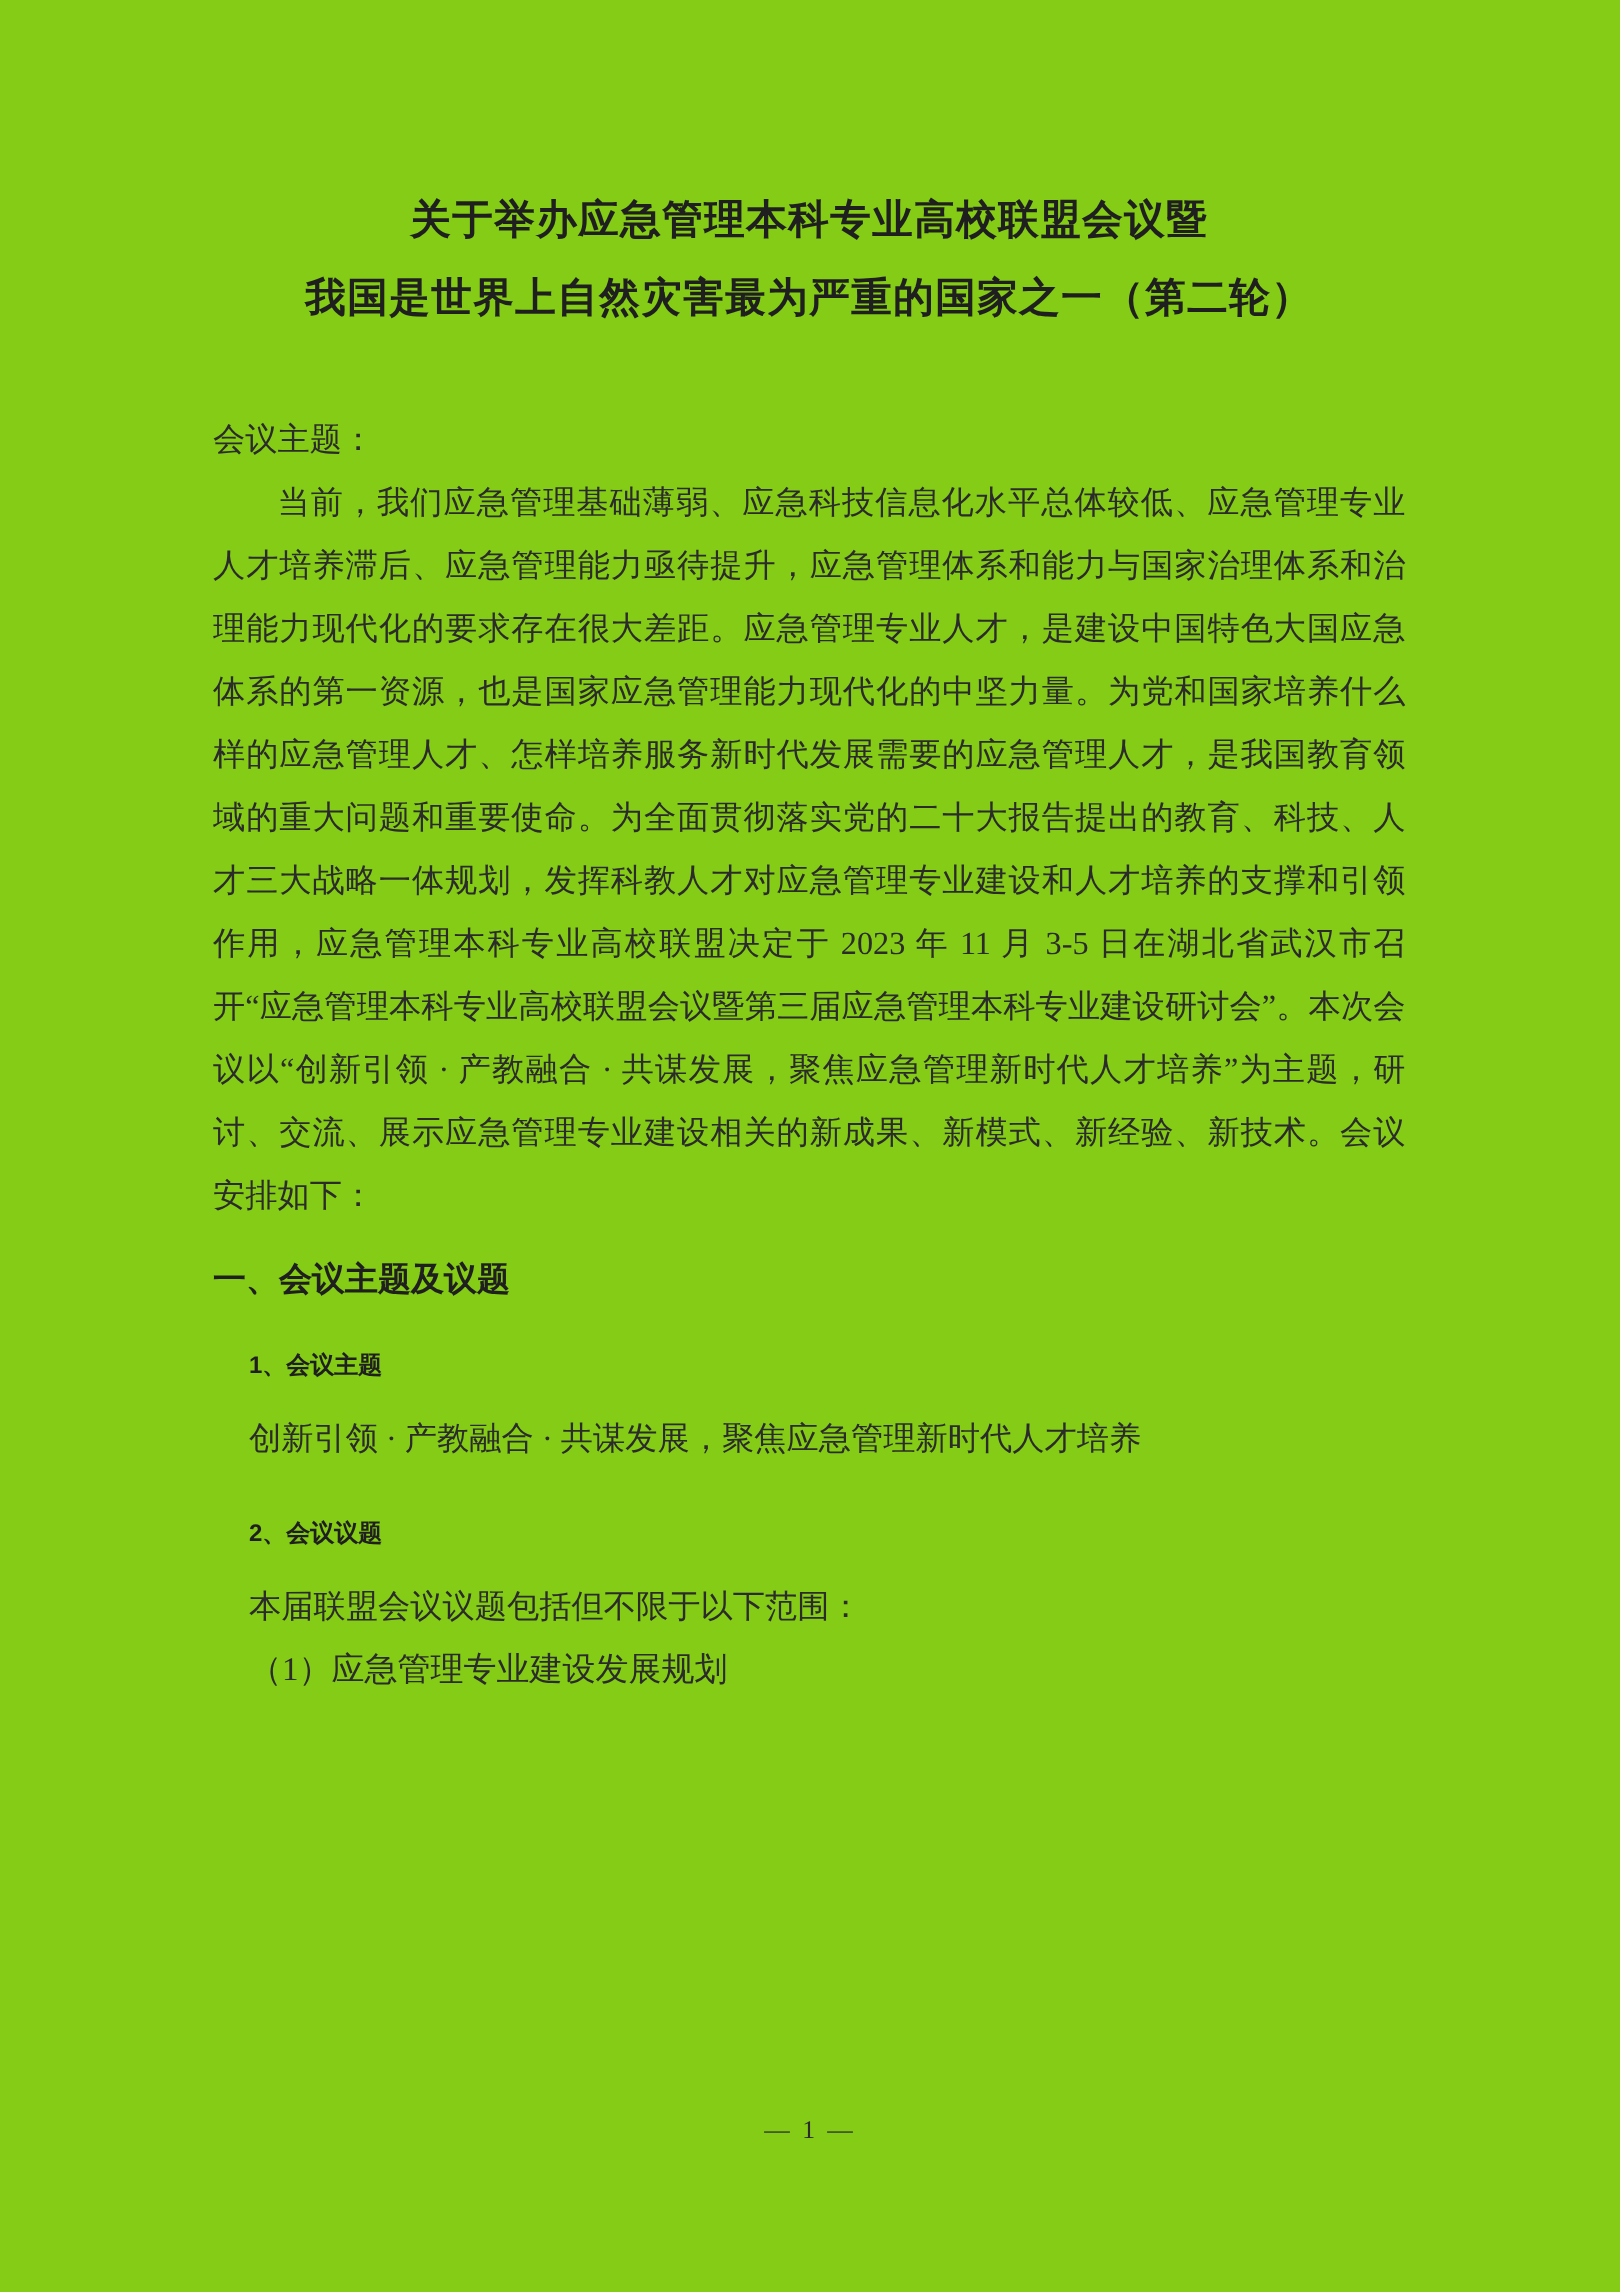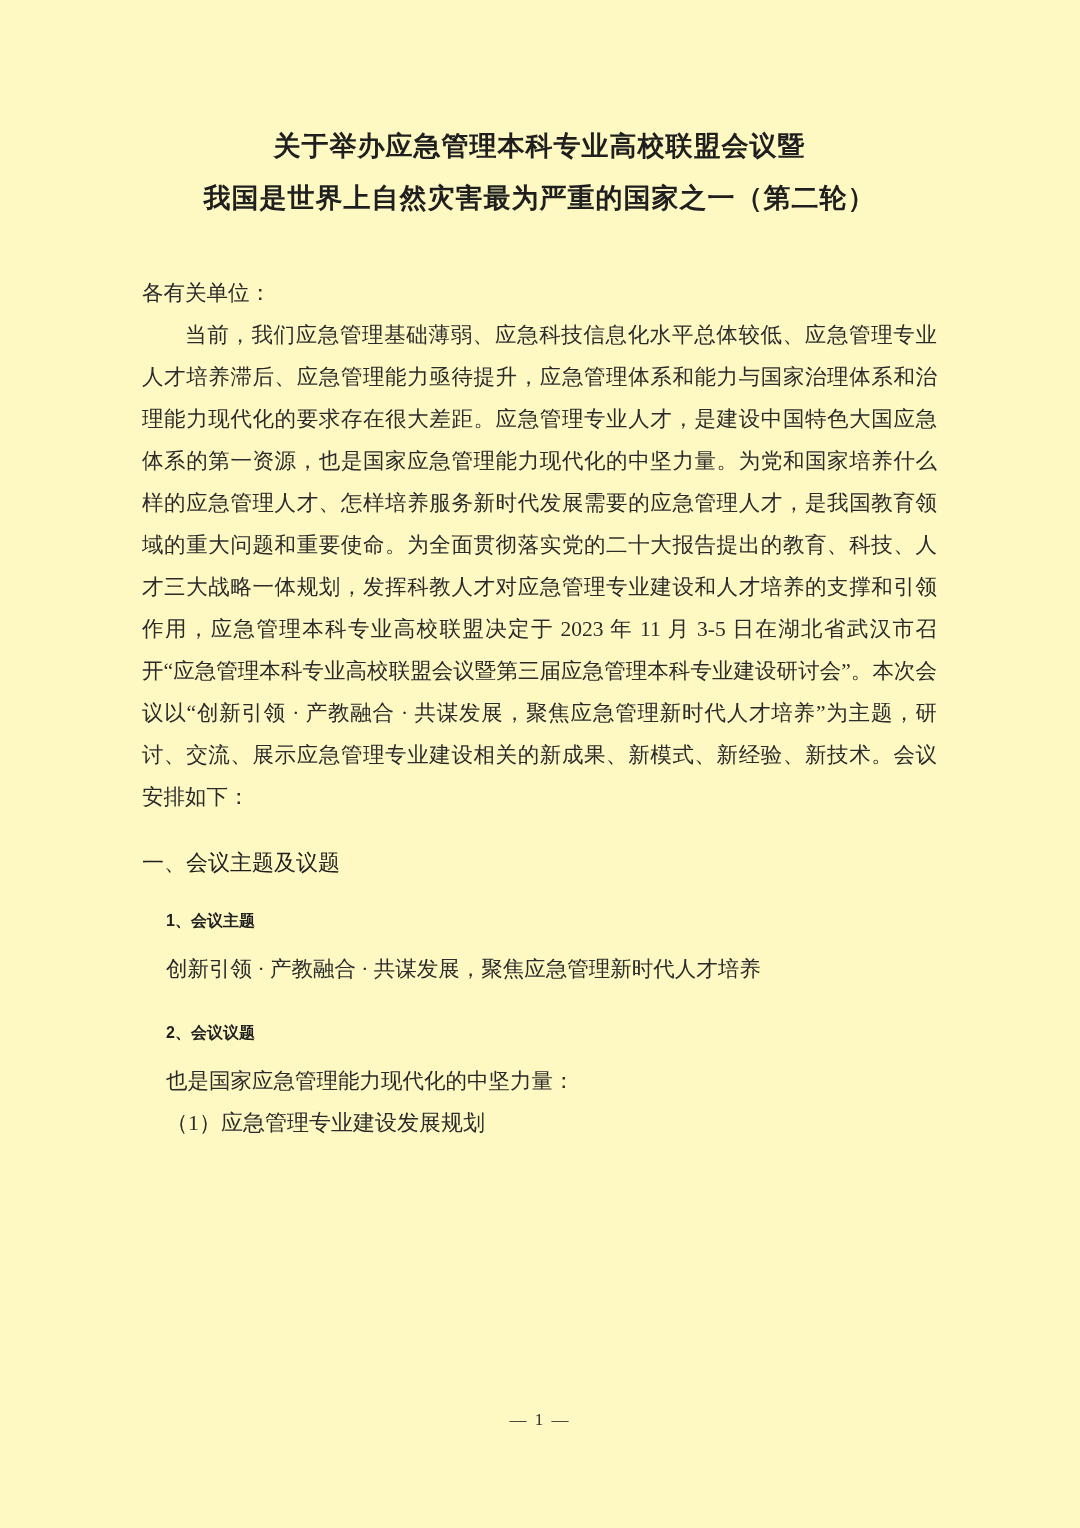--- a/index.html
+++ b/index.html
@@ -4,21 +4,21 @@
 <style>
   html, body {
     margin: 0;
     padding: 0;
     background: #ffffff;
   }
   .page {
     position: relative;
     width: 1080px;
     height: 1528px;
-    background: #fef9c3;
+    background: #84cc16;
     overflow: hidden;
     box-sizing: border-box;
     color: #2b2b2b;
   }
   .content {
     position: absolute;
     left: 142px;
     top: 120px;
     width: 795px;
   }
@@ -46,25 +46,25 @@
     font-size: 21.5px;
     line-height: 42px;
     color: #2b2b2b;
   }
   .para {
     text-indent: 2em;
     margin: 0;
   }
   .section-heading {
     font-family: "Liberation Sans", "DejaVu Sans", sans-serif;
-    font-weight: normal;
+    font-weight: bold;
     font-size: 22px;
     line-height: 30px;
     color: #1f1f1f;
-    margin-top: 30px;
+    margin-top: 20px;
   }
   .sub-block {
     margin-left: 24px;
   }
   .sub-heading {
     font-family: "Liberation Sans", "DejaVu Sans", sans-serif;
     font-weight: bold;
     font-size: 16px;
     line-height: 30px;
     color: #1f1f1f;
@@ -99,31 +99,31 @@
 <body>
 
 <div class="page">
   <div class="content">
 
     <div class="doc-title">关于举办应急管理本科专业高校联盟会议暨</div>
     <div class="doc-title">我国是世界上自然灾害最为严重的国家之一（第二轮）</div>
 
     <div class="title-gap"></div>
 
-    <div class="salutation">各有关单位：</div>
+    <div class="salutation">会议主题：</div>
 
     <p class="body-text para">当前，我们应急管理基础薄弱、应急科技信息化水平总体较低、应急管理专业人才培养滞后、应急管理能力亟待提升，应急管理体系和能力与国家治理体系和治理能力现代化的要求存在很大差距。应急管理专业人才，是建设中国特色大国应急体系的第一资源，也是国家应急管理能力现代化的中坚力量。为党和国家培养什么样的应急管理人才、怎样培养服务新时代发展需要的应急管理人才，是我国教育领域的重大问题和重要使命。为全面贯彻落实党的二十大报告提出的教育、科技、人才三大战略一体规划，发挥科教人才对应急管理专业建设和人才培养的支撑和引领作用，应急管理本科专业高校联盟决定于 2023 年 11 月 3-5 日在湖北省武汉市召开“应急管理本科专业高校联盟会议暨第三届应急管理本科专业建设研讨会”。本次会议以“创新引领 · 产教融合 · 共谋发展，聚焦应急管理新时代人才培养”为主题，研讨、交流、展示应急管理专业建设相关的新成果、新模式、新经验、新技术。会议安排如下：</p>
 
     <div class="section-heading">一、会议主题及议题</div>
 
     <div class="sub-block">
       <div class="sub-heading">1、会议主题</div>
       <div class="sub-body">创新引领 · 产教融合 · 共谋发展，聚焦应急管理新时代人才培养</div>
 
       <div class="sub-heading">2、会议议题</div>
-      <div class="sub-body">也是国家应急管理能力现代化的中坚力量：</div>
+      <div class="sub-body">本届联盟会议议题包括但不限于以下范围：</div>
       <div class="list-item">（1）应急管理专业建设发展规划</div>
     </div>
 
   </div>
 
   <div class="page-number">— 1 —</div>
 </div>
 
 </body></html>

